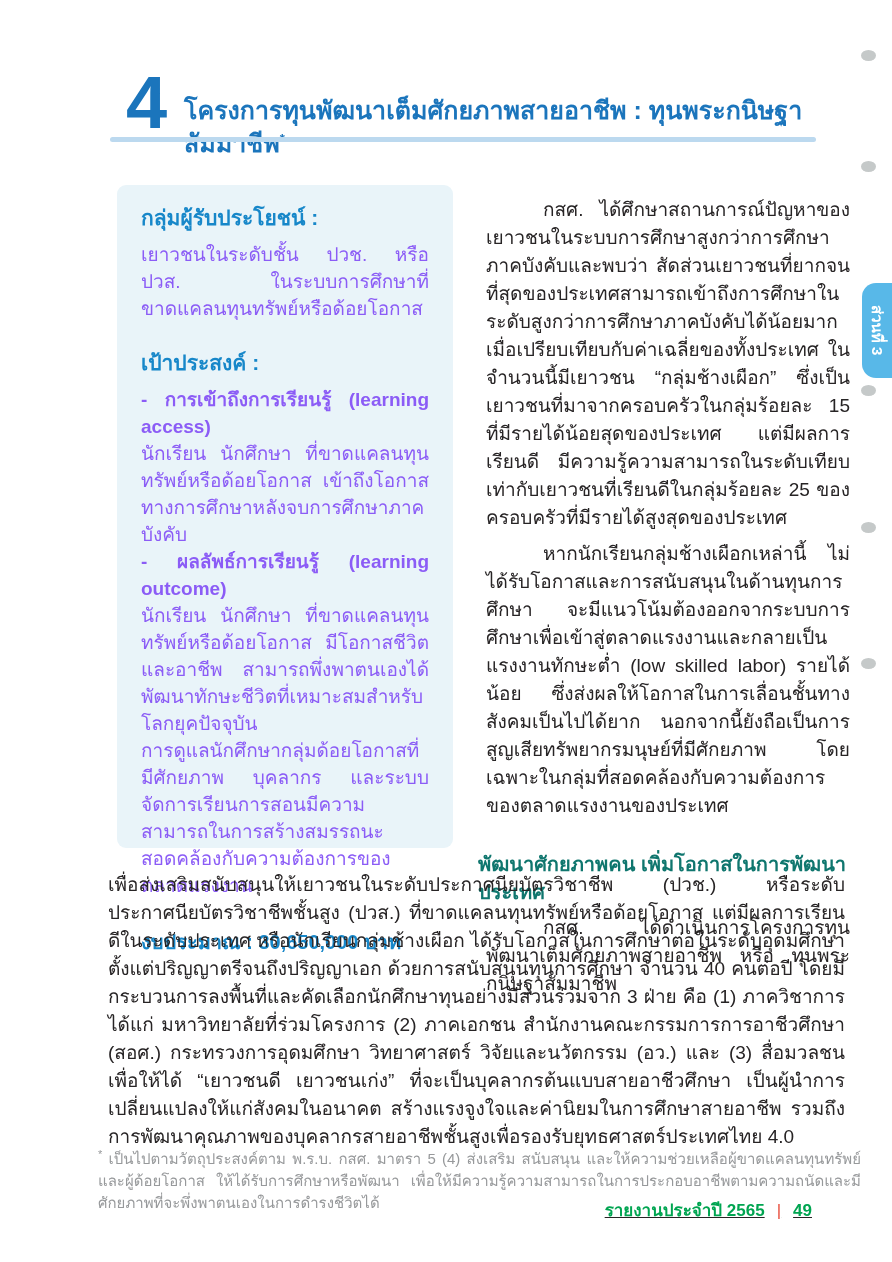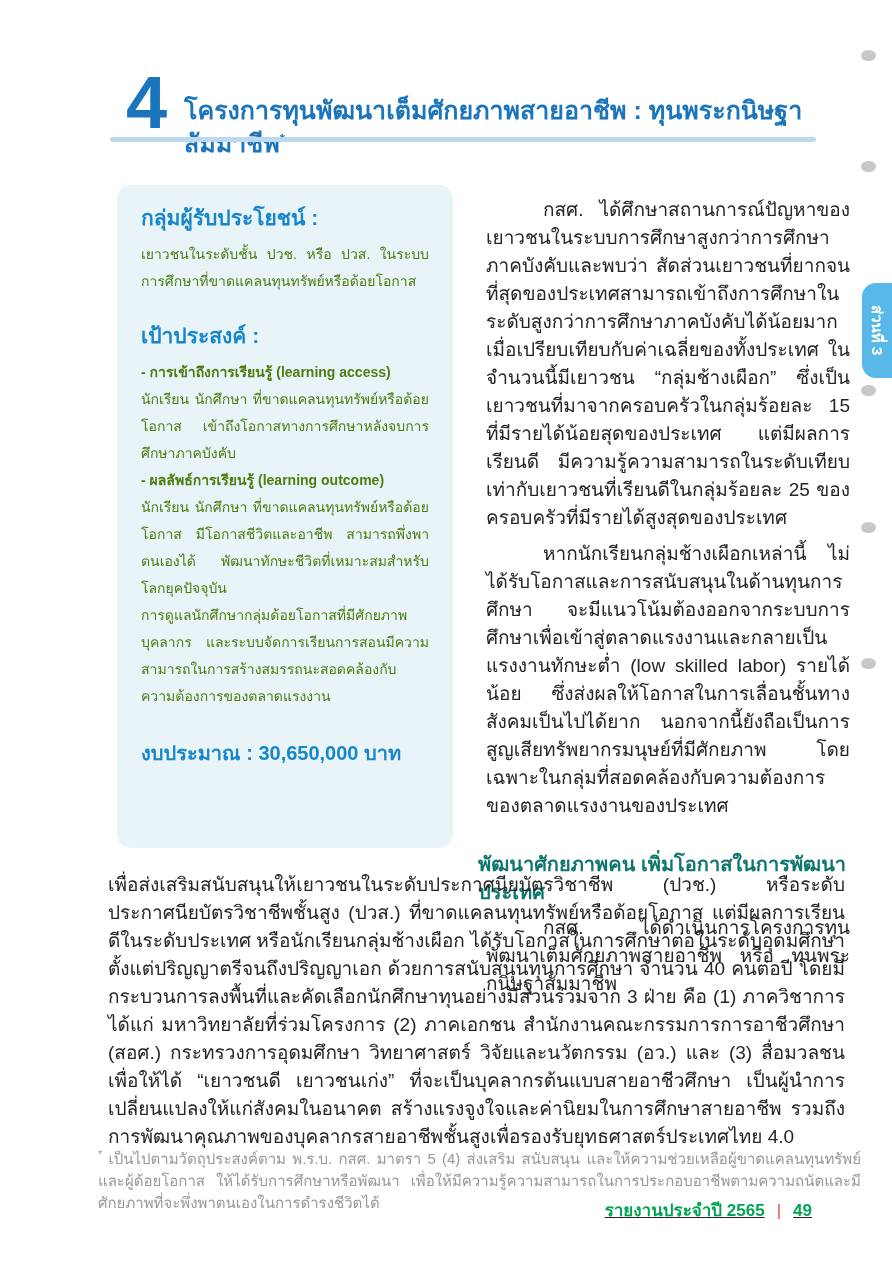--- a/index.html
+++ b/index.html
@@ -18,29 +18,29 @@
     font-size:25px; font-weight:bold; color:#1b75bc; line-height:1.3;
   }
   .page-title sup { font-size:13px; }
   .header-rule {
     position:absolute; left:110px; top:137px; width:706px; height:5px;
     background:#bcd9ef; border-radius:3px;
   }
   
   .info-box {
     position:absolute; left:117px; top:185px; width:336px; height:663px;
-    background:#e9f4f9; border-radius:14px; padding:18px 24px 8px 24px;
+    background:#e9f4f9; border-radius:9px; padding:18px 24px 8px 24px;
     box-sizing:border-box;
   }
   .info-box h2 {
     margin:0 0 8px 0; font-size:21px; line-height:30px; font-weight:bold;
     color:#1787c9;
   }
   .info-box h2.goals-h { margin-top:26px; }
-  .info-box p { margin:0; font-size:14px; line-height:27px; text-align:justify; color:#4d7c0f; }
+  .info-box p { margin:0; font-size:19px; line-height:27px; text-align:justify; color:#8b5cf6; }
   .goal-title { font-weight:bold; }
   .budget { margin-top:30px !important; font-weight:bold; color:#1787c9 !important; font-size:20px !important; }
   
   .col-right { position:absolute; left:478px; top:188px; width:380px; }
   .col-right p { margin:8px; font-size:19px; line-height:28px; text-align:justify; }
   .indent { text-indent:57px; }
   .sub-heading {
     margin:30px 0 6px 0; font-size:20px; line-height:28px; font-weight:bold;
     color:#0f766e;
   }

